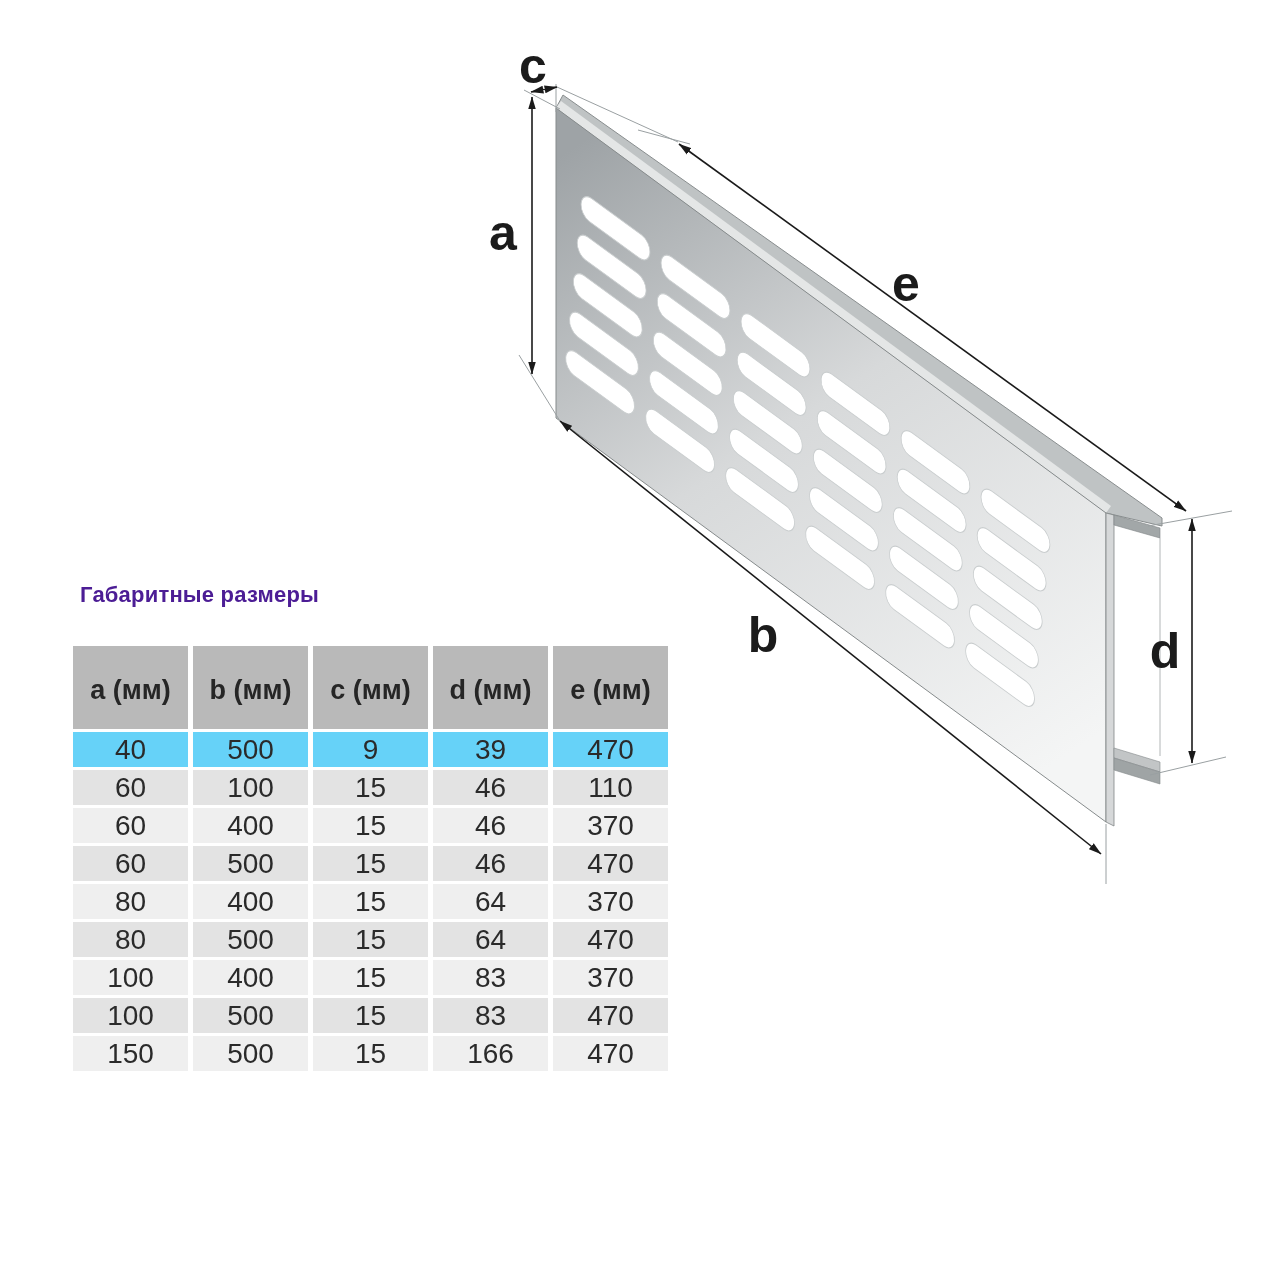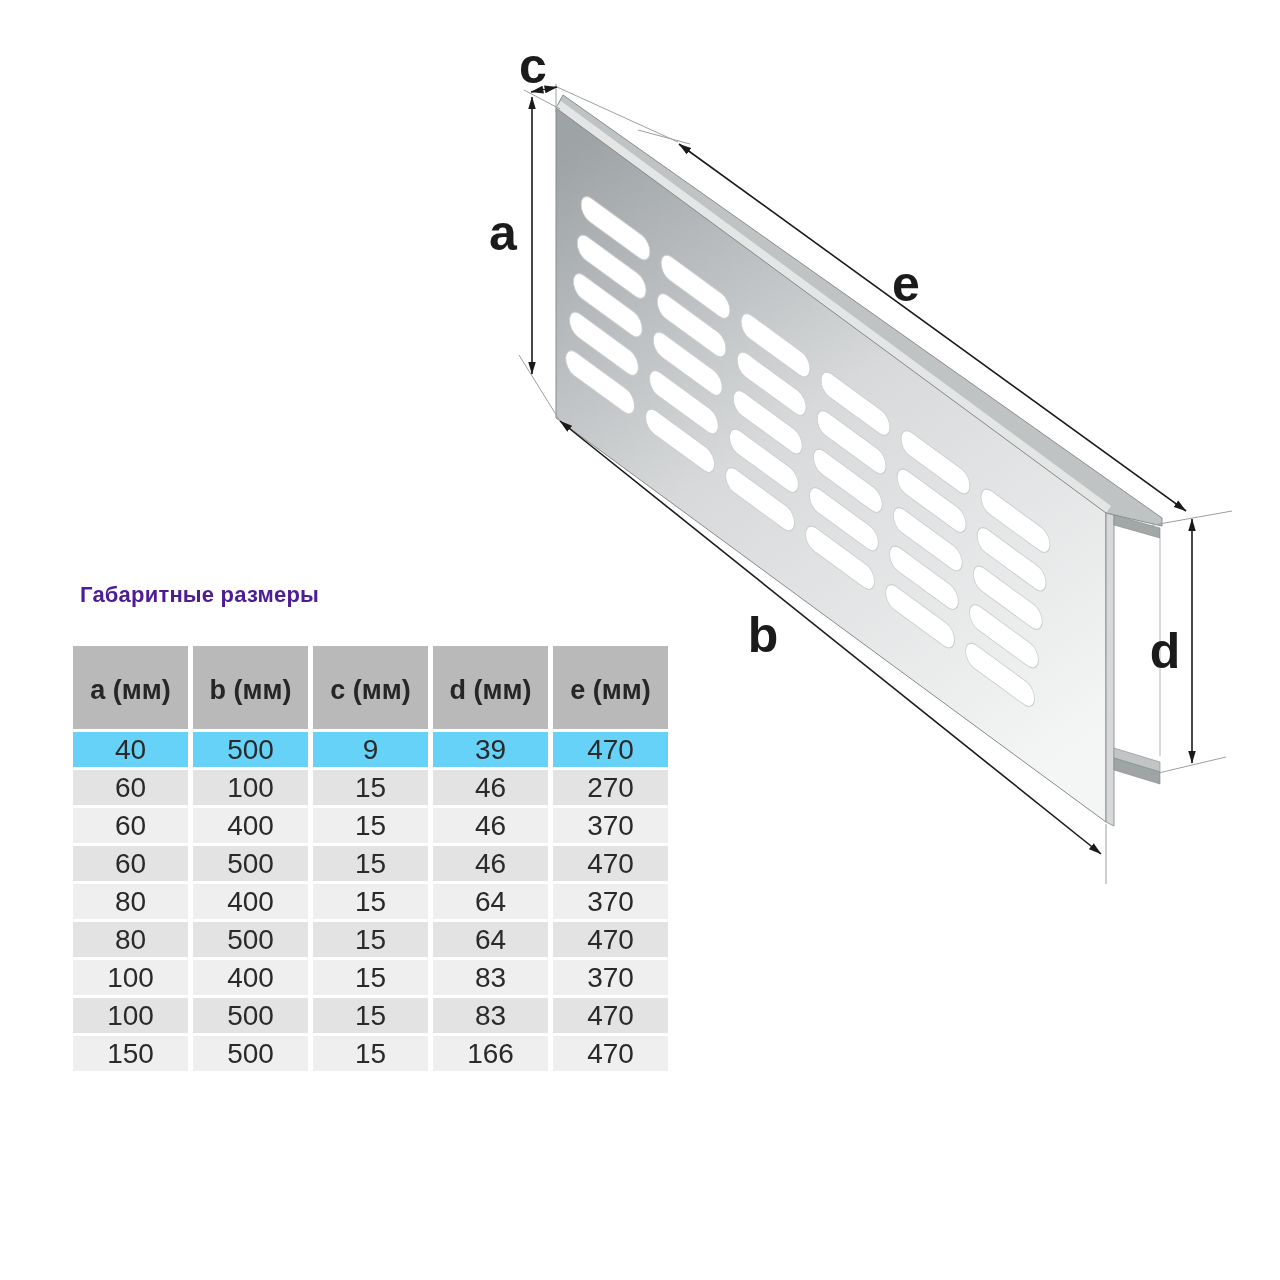--- a/index.html
+++ b/index.html
@@ -140,21 +140,21 @@
       <td>500</td>
       <td>9</td>
       <td>39</td>
       <td>470</td>
     </tr>
     <tr class="dk">
       <td>60</td>
       <td>100</td>
       <td>15</td>
       <td>46</td>
-      <td>270</td>
+      <td>110</td>
     </tr>
     <tr class="lt">
       <td>60</td>
       <td>400</td>
       <td>15</td>
       <td>46</td>
       <td>370</td>
     </tr>
     <tr class="dk">
       <td>60</td>

